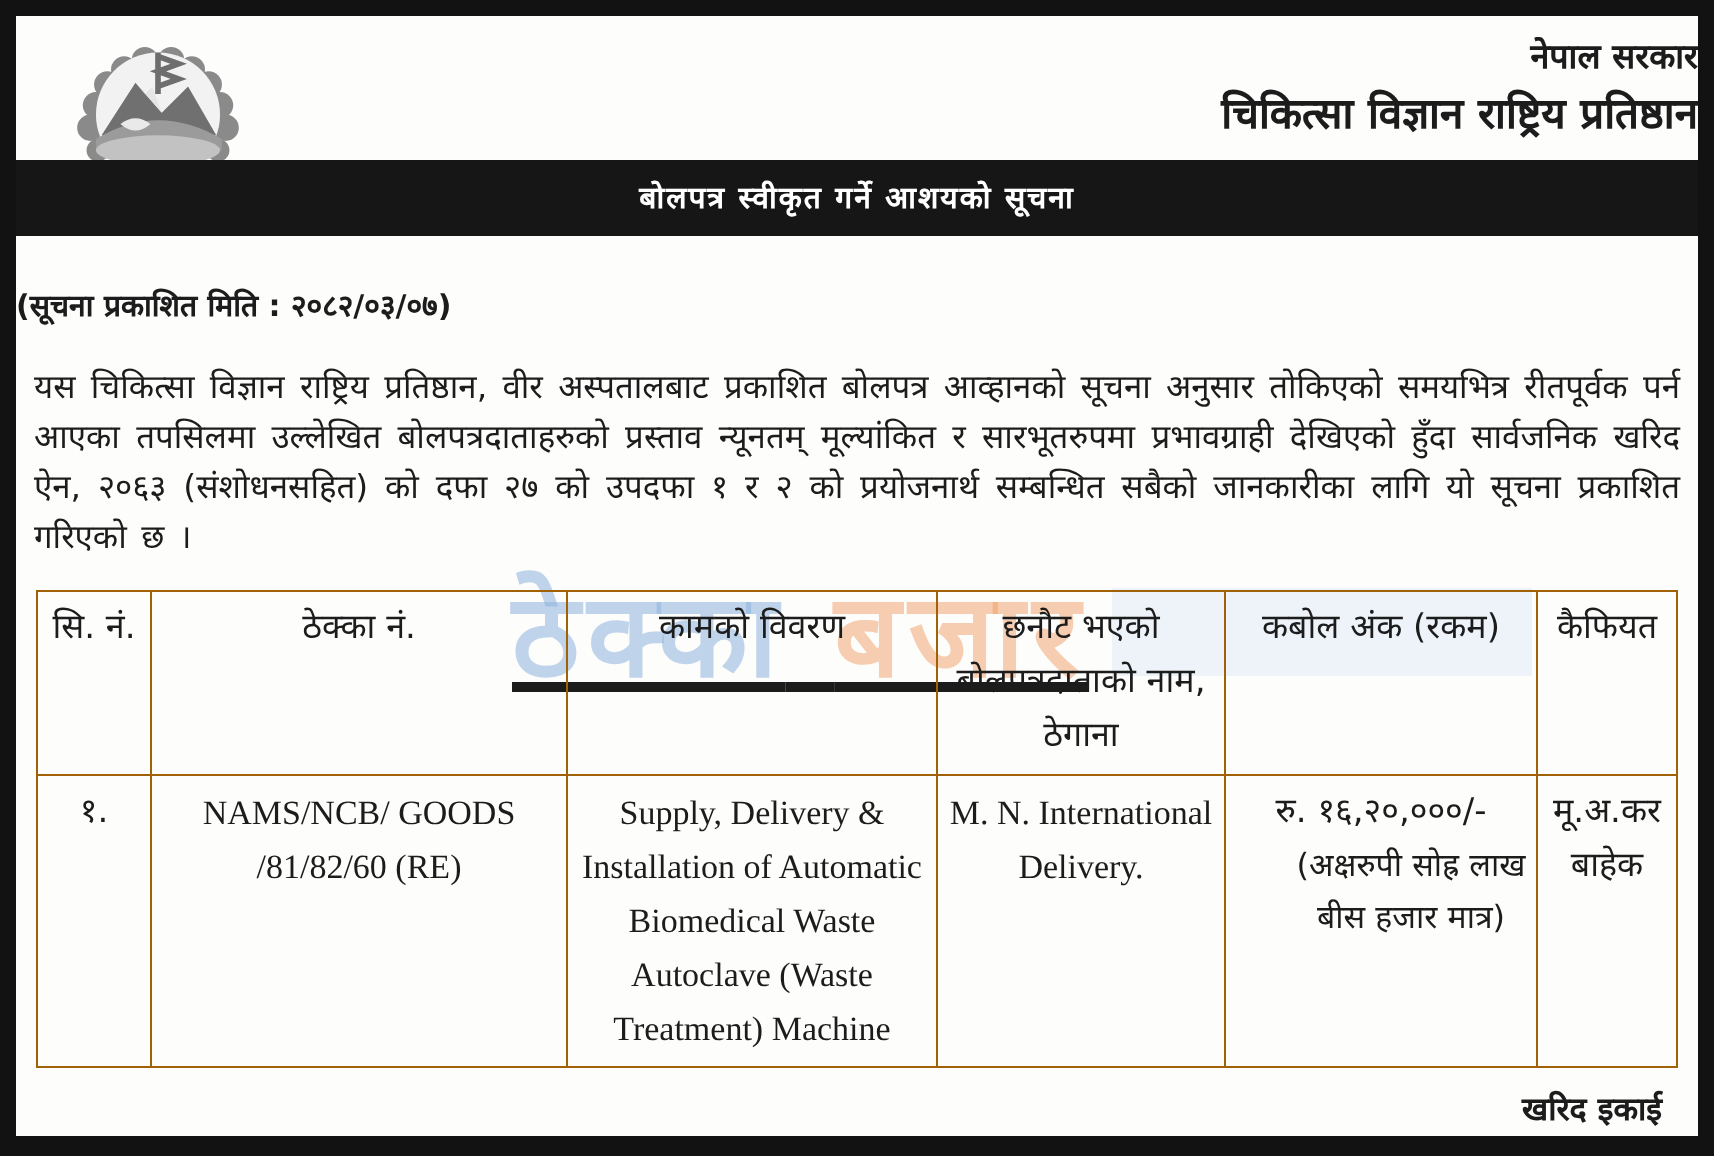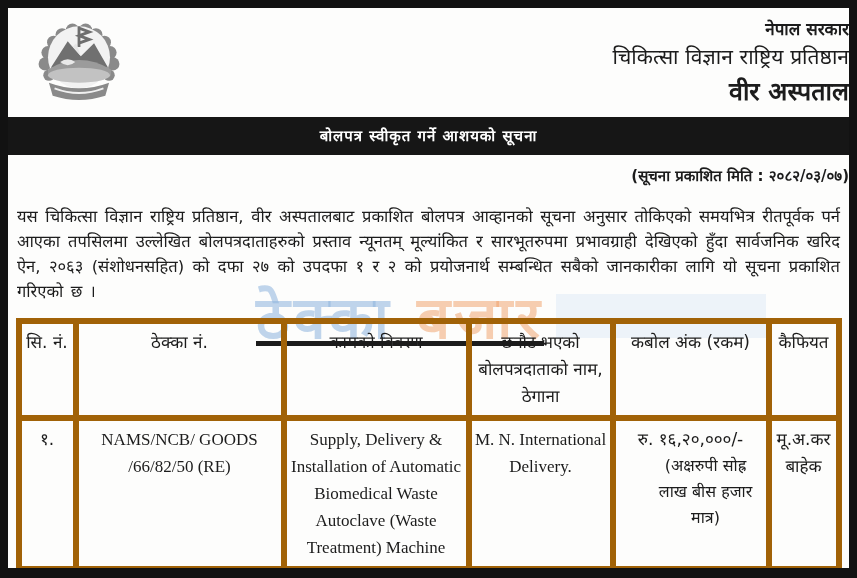--- a/index.html
+++ b/index.html
@@ -45,65 +45,65 @@
   .emblem {
     position: absolute;
     left: 24px; top: 6px;
     width: 94px; height: 96px;
   }
 
   
   .header { position: relative; z-index: 1; text-align: right; padding-top: 8px; }
   .hdr-gov      { font-size: 17px; font-weight: bold; line-height: 26px; }
   .hdr-ministry { font-size: 20px; font-weight: bold; line-height: 30px; }
-  .hdr-academy  { font-size: 21px; font-weight: normal; line-height: 31px; }
+  .hdr-academy  { font-size: 21px; font-weight: bold; line-height: 31px; }
   .hdr-hospital { font-size: 25px; font-weight: bold; line-height: 37px; }
 
   
   .banner {
     position: relative; z-index: 1;
     margin-top: 7px;
     height: 38px;
     background: #161616;
     color: #ffffff;
     text-align: center;
     font-size: 15px;
     font-weight: bold;
     line-height: 38px;
     letter-spacing: 1px;
   }
 
   
   .date-line {
     position: relative; z-index: 1;
-    text-align: right;
+    text-align: left;
     font-size: 15px;
     font-weight: bold;
-    margin-top: 10px;
+    margin-top: 24px;
   }
   .body-text {
     position: relative; z-index: 1;
     margin: 19px 9px 0 9px;
     font-size: 16.5px;
     line-height: 25px;
     text-align: justify;
     word-spacing: 2px;
   }
 
   
   .notice-table {
     position: relative; z-index: 1;
     width: 820px;
     margin: 14px auto 0 auto;
     border-collapse: collapse;
     table-layout: fixed;
     background: transparent;
   }
   .notice-table th, .notice-table td {
-    border: 6px solid #a16207;
+    border: 1px solid #a16207;
     vertical-align: top;
     text-align: center;
     padding: 5px 3px;
     font-weight: normal;
   }
   .notice-table th { font-size: 17px; line-height: 27px; }
   .row-header th { height: 76px; }
   .row-data  td { height: 128px; font-size: 17px; line-height: 27px; }
   .cell-en {
     font-family: "Liberation Serif", "DejaVu Serif", serif;
@@ -154,21 +154,20 @@
     <path d="M17 58 Q50 38 84 58 L84 64 L17 64 Z" fill="#9b9b9b"></path>
     <ellipse cx="50" cy="64" rx="33" ry="8" fill="#c2c2c2"></ellipse>
     <path d="M30 50 q8 -6 16 0 q-8 7 -16 0 Z" fill="#e9e9e9"></path>
     <path d="M18 72 Q50 84 82 72 L78 86 Q50 95 22 86 Z" fill="#8a8a8a"></path>
     <path d="M24 78 Q50 88 76 78" stroke="#f0f0f0" stroke-width="2" fill="none"></path>
   </svg>
 
   <div class="header">
     <div class="hdr-gov">नेपाल सरकार</div>
     <div class="hdr-academy">चिकित्सा विज्ञान राष्ट्रिय प्रतिष्ठान</div>
-    <div class="hdr-hospital">वीर अस्पताल</div>
   </div>
 
   <div class="banner">
     <span>बोलपत्र स्वीकृत गर्ने आशयको सूचना</span>
   </div>
 
   <div class="date-line">(सूचना प्रकाशित मिति : २०८२/०३/०७)</div>
 
   <div class="body-text">यस चिकित्सा विज्ञान राष्ट्रिय प्रतिष्ठान, वीर अस्पतालबाट प्रकाशित बोलपत्र आव्हानको सूचना अनुसार तोकिएको समयभित्र रीतपूर्वक पर्न आएका तपसिलमा उल्लेखित बोलपत्रदाताहरुको प्रस्ताव न्यूनतम् मूल्यांकित र सारभूतरुपमा प्रभावग्राही देखिएको हुँदा सार्वजनिक खरिद ऐन, २०६३ (संशोधनसहित) को दफा २७ को उपदफा १ र २ को प्रयोजनार्थ सम्बन्धित सबैको जानकारीका लागि यो सूचना प्रकाशित गरिएको छ ।</div>
 
@@ -185,21 +184,21 @@
         <tr class="row-header">
       <th>सि. नं.</th>
       <th>ठेक्का नं.</th>
       <th>कामको विवरण</th>
       <th>छनौट भएको बोलपत्रदाताको नाम, ठेगाना</th>
       <th>कबोल अंक (रकम)</th>
       <th>कैफियत</th>
     </tr>
     <tr class="row-data">
       <td>१.</td>
-      <td class="cell-en">NAMS/NCB/ GOODS /66/82/50 (RE)</td>
+      <td class="cell-en">NAMS/NCB/ GOODS /81/82/60 (RE)</td>
       <td class="cell-en">Supply, Delivery &amp; Installation of Automatic Biomedical Waste Autoclave (Waste Treatment) Machine</td>
       <td class="cell-en">M. N. International Delivery.</td>
       <td>
         <div>रु. १६,२०,०००/-</div>
         <div class="amount-words">(अक्षरुपी सोह्र लाख बीस हजार मात्र)</div>
       </td>
       <td>मू.अ.कर बाहेक</td>
     </tr>
   </tbody>
     </table>

